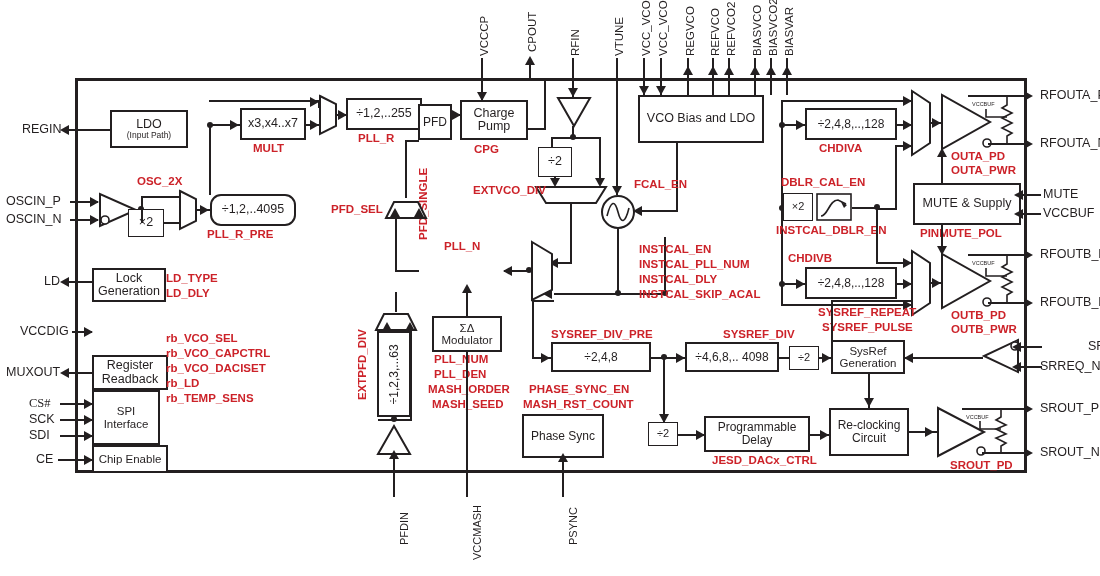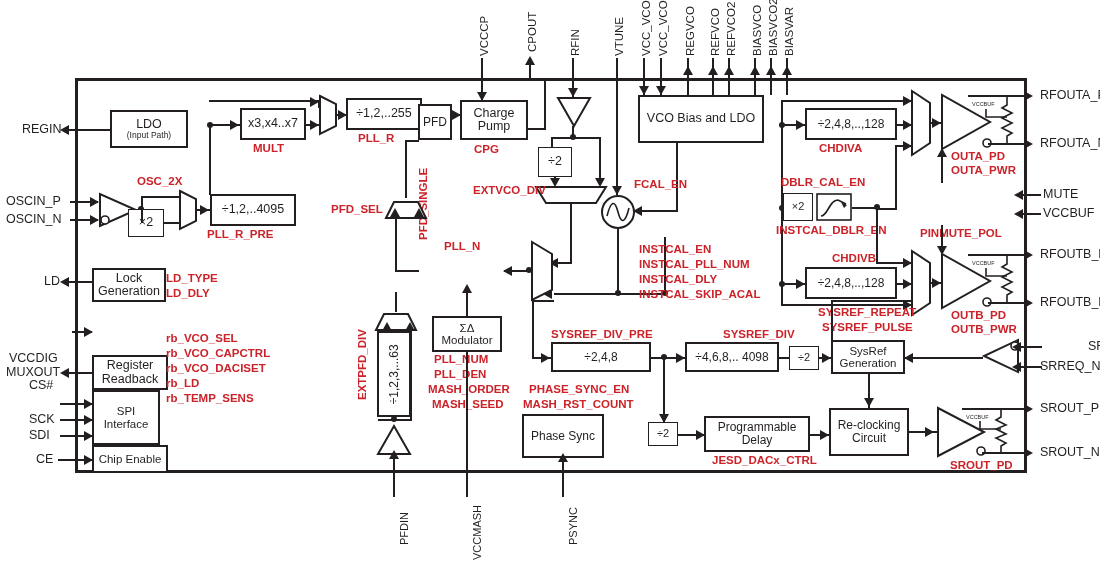--- a/index.html
+++ b/index.html
@@ -107,33 +107,33 @@
   <svg class="abs" style="left:90px;top:214px;" width="12" height="12">
       <path d="M9 6 L0 11 L0 1 Z" fill="#231f20"></path>
     </svg>
 
   <div class="abs pin" style="left:44px;top:274px;">LD</div>
   <div class="abs h ln" style="left:66px;top:281px;width:26px;"></div>
   <svg class="abs" style="left:60px;top:276px;" width="12" height="12">
       <path d="M0 6 L9 11 L9 1 Z" fill="#231f20"></path>
     </svg>
 
-  <div class="abs pin" style="left:9px;top:324px;margin-top:27px;">VCCDIG</div>
+  <div class="abs pin" style="left:20px;top:324px;">VCCDIG</div>
   <div class="abs h ln" style="left:72px;top:331px;width:20px;"></div>
   <svg class="abs" style="left:84px;top:326px;" width="12" height="12">
       <path d="M9 6 L0 11 L0 1 Z" fill="#231f20"></path>
     </svg>
 
   <div class="abs pin" style="left:6px;top:365px;">MUXOUT</div>
   <div class="abs h ln" style="left:66px;top:372px;width:26px;"></div>
   <svg class="abs" style="left:60px;top:367px;" width="12" height="12">
       <path d="M0 6 L9 11 L9 1 Z" fill="#231f20"></path>
     </svg>
 
-  <div class="abs pin" style="left:29px;top:378px;">CS#</div>
+  <div class="abs pin" style="left:29px;top:396px;font-family:Liberation Serif, serif;">CS#</div>
   <div class="abs h ln" style="left:60px;top:403px;width:32px;"></div>
   <svg class="abs" style="left:84px;top:398px;" width="12" height="12">
       <path d="M9 6 L0 11 L0 1 Z" fill="#231f20"></path>
     </svg>
 
   <div class="abs pin" style="left:29px;top:412px;">SCK</div>
   <div class="abs h ln" style="left:60px;top:419px;width:32px;"></div>
   <svg class="abs" style="left:84px;top:414px;" width="12" height="12">
       <path d="M9 6 L0 11 L0 1 Z" fill="#231f20"></path>
     </svg>
@@ -171,21 +171,21 @@
 
   <svg class="abs" style="left:178px;top:189px;" width="20" height="42">
     <path d="M2 2 L18 10 L18 32 L2 40 Z" fill="#fff" stroke="#231f20" stroke-width="2"></path>
   </svg>
   <div class="abs red" style="left:137px;top:175px;">OSC_2X</div>
   <div class="abs h ln" style="left:196px;top:209px;width:14px;"></div>
   <svg class="abs" style="left:200px;top:204px;" width="12" height="12">
       <path d="M9 6 L0 11 L0 1 Z" fill="#231f20"></path>
     </svg>
 
-  <div class="abs blk" style="left:210px;top:194px;width:86px;height:32px;">
+  <div class="abs blk" style="left:210px;top:194px;width:86px;height:32px;border-radius:11px;">
     <span>÷1,2,..4095</span>
   </div>
   <div class="abs red" style="left:207px;top:228px;">PLL_R_PRE</div>
 
   <div class="abs blk" style="left:92px;top:268px;width:74px;height:34px;">
     <span>Lock</span>
     <span>Generation</span>
   </div>
   <div class="abs red" style="left:166px;top:272px;">LD_TYPE</div>
   <div class="abs red" style="left:166px;top:287px;">LD_DLY</div>
@@ -473,21 +473,21 @@
   <div class="abs h ln" style="left:852px;top:207px;width:26px;"></div>
   <div class="abs dot" style="left:874px;top:204px;"></div>
 
   <div class="abs h ln" style="left:783px;top:283px;width:22px;"></div>
   <svg class="abs" style="left:796px;top:278px;" width="12" height="12">
       <path d="M9 6 L0 11 L0 1 Z" fill="#231f20"></path>
     </svg>
   <div class="abs blk" style="left:805px;top:267px;width:92px;height:32px;font-size:12px;">
     <span>÷2,4,8,..,128</span>
   </div>
-  <div class="abs red" style="left:788px;top:252px;margin-left:44px;">CHDIVB</div>
+  <div class="abs red" style="left:788px;top:252px;">CHDIVB</div>
   <div class="abs h ln" style="left:897px;top:283px;width:16px;"></div>
   <svg class="abs" style="left:903px;top:278px;" width="12" height="12">
       <path d="M9 6 L0 11 L0 1 Z" fill="#231f20"></path>
     </svg>
 
   <div class="abs v ln" style="left:876px;top:207px;height:55px;"></div>
   <div class="abs h ln" style="left:876px;top:262px;width:37px;"></div>
   <svg class="abs" style="left:903px;top:257px;" width="12" height="12">
       <path d="M9 6 L0 11 L0 1 Z" fill="#231f20"></path>
     </svg>
@@ -526,20 +526,23 @@
 
   <div class="abs pin" style="left:1040px;top:88px;">RFOUTA_P</div>
   <svg class="abs" style="left:1024px;top:90px;" width="12" height="12">
       <path d="M9 6 L0 11 L0 1 Z" fill="#231f20"></path>
     </svg>
   <div class="abs pin" style="left:1040px;top:136px;">RFOUTA_N</div>
   <svg class="abs" style="left:1024px;top:138px;" width="12" height="12">
       <path d="M9 6 L0 11 L0 1 Z" fill="#231f20"></path>
     </svg>
 
+  <div class="abs blk" style="left:913px;top:183px;width:108px;height:42px;font-size:12.5px;">
+    <span>MUTE &amp; Supply</span>
+  </div>
   <div class="abs red" style="left:920px;top:227px;">PINMUTE_POL</div>
   <div class="abs v ln" style="left:941px;top:152px;height:31px;"></div>
   <div class="abs v ln" style="left:941px;top:225px;height:26px;"></div>
   <svg class="abs" style="left:936px;top:244px;" width="12" height="12">
       <path d="M6 11 L1 2 L11 2 Z" fill="#231f20"></path>
     </svg>
 
   <div class="abs h ln" style="left:1021px;top:194px;width:20px;"></div>
   <svg class="abs" style="left:1014px;top:189px;" width="12" height="12">
       <path d="M0 6 L9 11 L9 1 Z" fill="#231f20"></path>

